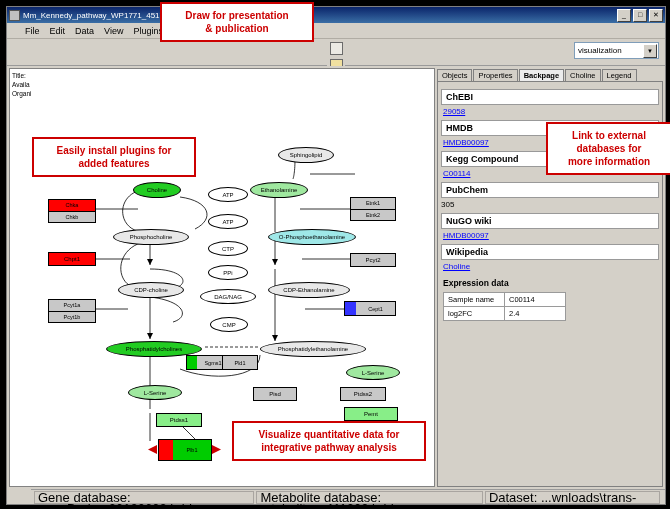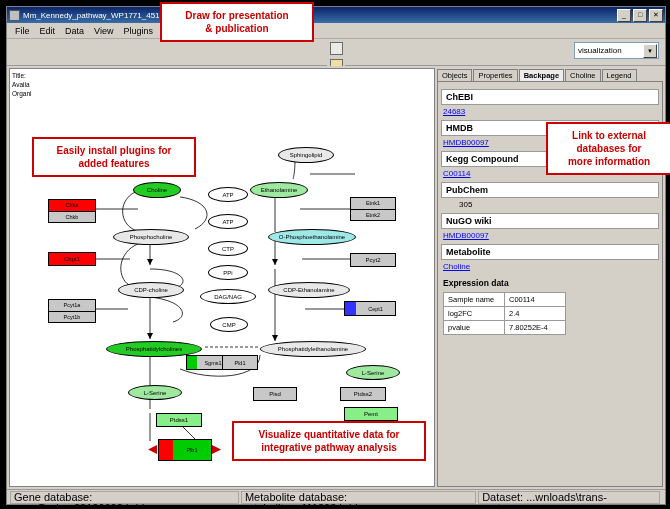--- a/index.html
+++ b/index.html
@@ -17,50 +17,50 @@
   .titlebar{
     height:16px;background:linear-gradient(#0a246a,#3a6ea5);
     display:flex;align-items:center;color:#fff;font-size:8px;padding:0 2px;
   }
   .titlebar .ticon{width:9px;height:9px;background:#c0c0c0;border:1px solid #555;margin-right:3px;}
   .titlebar .ttext{flex:1;white-space:nowrap;overflow:hidden;}
   .winbtns{display:flex;gap:2px;}
   .winbtn{width:12px;height:11px;background:#d4d0c8;border:1px solid #fff;border-right-color:#404040;border-bottom-color:#404040;
     font-size:7px;line-height:10px;text-align:center;color:#000;}
   
-  .menubar{height:15px;background:#d4d0c8;display:flex;align-items:center;font-size:9px;padding-left:3px;border-bottom:1px solid #b0aca4;}
+  .menubar{height:15px;background:#d4d0c8;display:flex;align-items:center;font-size:9px;padding-left:13px;border-bottom:1px solid #b0aca4;}
   .menubar span{padding:0 5px;}
   
   .toolbar{height:22px;background:#d4d0c8;display:flex;align-items:center;gap:2px;padding:2px 3px;border-bottom:1px solid #9a9a9a;}
   .tbtn{width:16px;height:16px;background:#d4d0c8;border:1px solid #d4d0c8;display:flex;align-items:center;justify-content:center;}
   .tbtn .sq{width:11px;height:11px;border:1px solid #6b6b6b;background:#eceae4;}
   .sep{width:1px;height:15px;background:#9a9a9a;margin:0 2px;}
   .zoomlbl{font-size:9px;margin:0 3px;}
   .combo{height:15px;border:1px solid #7f9db9;background:#fff;font-size:8px;display:flex;align-items:center;padding-left:3px;position:relative;}
   .combo .arrow{position:absolute;right:1px;top:1px;width:12px;height:12px;background:#d4d0c8;border:1px solid #fff;border-right-color:#404040;border-bottom-color:#404040;font-size:6px;line-height:12px;text-align:center;}
   .visbox{position:absolute;right:6px;top:3px;width:80px;}
   
   .main{flex:1;display:flex;background:#d4d0c8;position:relative;overflow:hidden;}
   .canvaswrap{position:relative;width:424px;background:#fff;border:1px solid #828282;margin:2px;overflow:hidden;}
   .sidepanel{flex:1;margin:2px 2px 2px 0;background:#d4d0c8;display:flex;flex-direction:column;}
   .tabs{display:flex;font-size:7.5px;height:13px;align-items:flex-end;}
   .tab{padding:1px 4px;background:#d4d0c8;border:1px solid #808080;border-bottom:none;margin-right:1px;}
   .tab.active{background:#ececec;font-weight:bold;}
   .panelbody{flex:1;background:#d4d0c8;border:1px solid #808080;overflow:hidden;padding:3px;font-size:8px;}
   .dbhdr{background:#fff;border:1px solid #999;font-weight:bold;font-size:9px;padding:2px 4px;margin:4px 0 2px;}
   .dblink{color:#00f;text-decoration:underline;font-size:8px;margin-left:2px;}
-  .dbplain{font-size:8px;margin-left:18px;}
+  .dbplain{font-size:8px;margin-left:0;}
   .exphdr{font-weight:bold;font-size:8.5px;margin:7px 0 4px 2px;}
   .geneid{font-size:7.5px;margin:2px 0 2px 2px;}
   table.expr{border-collapse:collapse;font-size:7.5px;margin-left:2px;background:#fff;}
   table.expr td{border:1px solid #9a9a9a;padding:1px 4px;height:11px;}
   table.expr td.k{width:52px;}
   table.expr td.v{width:52px;}
   
-  .statusbar{height:14px;background:#d4d0c8;border-top:1px solid #9a9a9a;display:flex;align-items:center;font-size:11px;padding:0 3px;}
+  .statusbar{height:14px;background:#d4d0c8;border-top:1px solid #9a9a9a;display:flex;align-items:center;font-size:13px;padding:0 3px;margin-left:24px;}
   .statusbar .cell{border:1px solid #a9a5a0;padding:0 3px;height:11px;line-height:11px;margin-right:2px;}
   
   .leftlabels{position:absolute;left:2px;top:2px;font-size:6.5px;line-height:9px;color:#000;}
   
   .node{position:absolute;font-size:6px;display:flex;align-items:center;justify-content:center;text-align:center;}
   .gene{border:1px solid #000;background:#c8c8c8;}
   .gene.red{background:#ff0000;}
   .gene.lgreen{background:#88ee88;}
   .ell{border:1px solid #000;border-radius:50%;background:#ffffff;}
   .ell.green{background:#22cc22;}
@@ -267,53 +267,49 @@
       <div class="tabs">
         <div class="tab">Objects</div>
         <div class="tab">Properties</div>
         <div class="tab active">Backpage</div>
         <div class="tab">Choline</div>
         <div class="tab">Legend</div>
       </div>
       <div class="panelbody">
 
         <div class="dbhdr">ChEBI</div>
-        <a class="dblink" href="#">24683</a>
+        <a class="dblink" href="#">29058</a>
 
         <div class="dbhdr">HMDB</div>
         <a class="dblink" href="#">HMDB00097</a>
 
         <div class="dbhdr">Kegg Compound</div>
         <a class="dblink" href="#">C00114</a>
 
         <div class="dbhdr">PubChem</div>
         <div class="dbplain">305</div>
 
         <div class="dbhdr">NuGO wiki</div>
         <a class="dblink" href="#">HMDB00097</a>
 
-        <div class="dbhdr">Metabolite</div>
+        <div class="dbhdr">Wikipedia</div>
         <a class="dblink" href="#">Choline</a>
 
         <div class="exphdr">Expression data</div>
 
         <table class="expr">
           <tbody>
               <tr>
             <td class="k">Sample name</td>
             <td class="v">C00114</td>
           </tr>
           <tr>
             <td class="k">log2FC</td>
             <td class="v">2.4</td>
           </tr>
-          <tr>
-            <td class="k">pvalue</td>
-            <td class="v">7.80252E-4</td>
-          </tr>
         </tbody>
           </table>
       </div>
     </div>
   </div>
 
   <div class="statusbar">
     <div class="cell">Gene database: ...m_Derby_20120602.bridge</div>
     <div class="cell">Metabolite database: ...tabolites_111203.bridge</div>
     <div class="cell">Dataset: ...wnloads\trans-meta.pgex</div>

